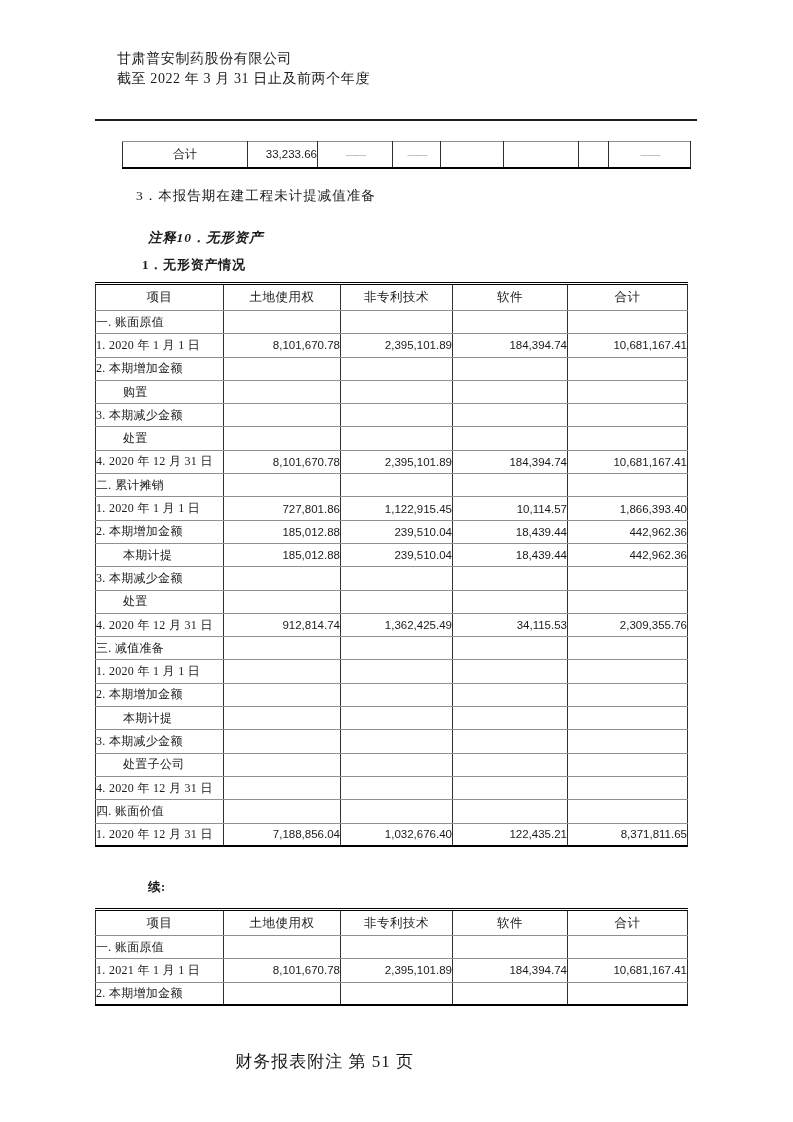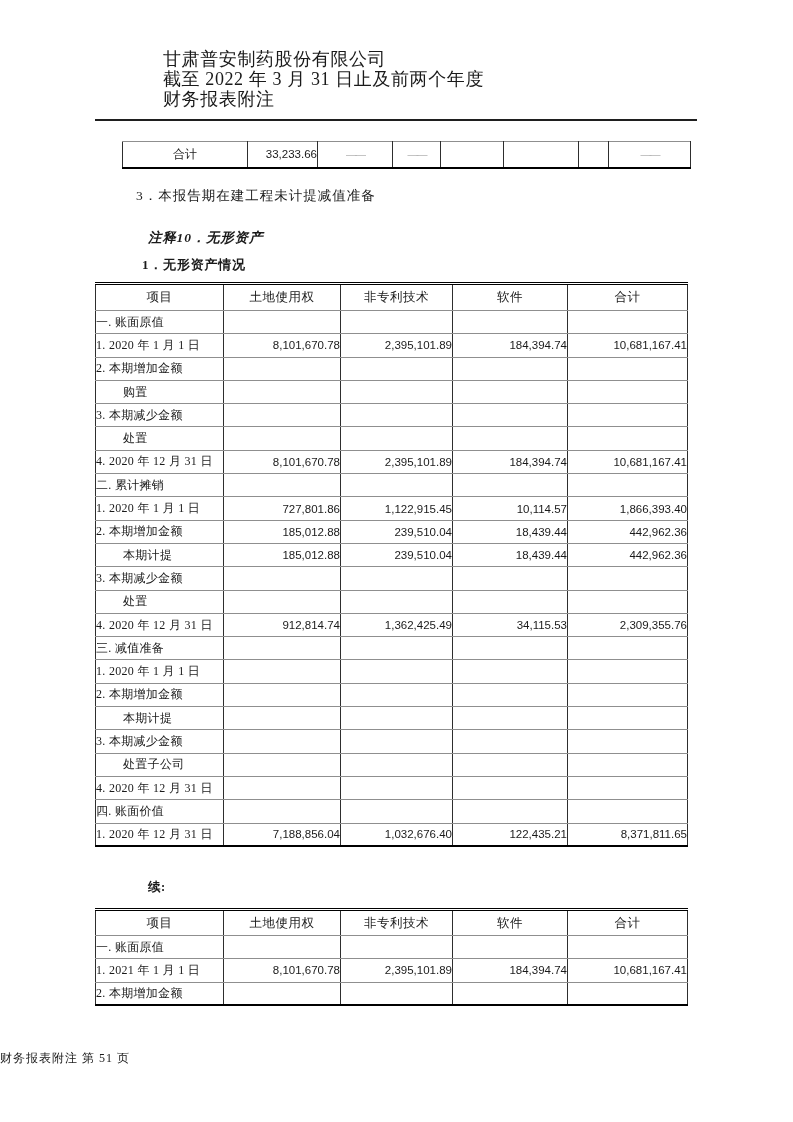--- a/index.html
+++ b/index.html
@@ -3,21 +3,21 @@
 <meta charset="utf-8">
 <style>
   html,body{margin:0;padding:0;}
   body{
     width:793px;height:1122px;position:relative;background:#ffffff;
     font-family:"Liberation Serif", serif;color:#1a1a1a;overflow:hidden;
   }
   .abs{position:absolute;}
 
   
-  .doc-header{left:117px;top:49px;font-size:18px;line-height:20px;letter-spacing:.6px;margin-left:46px;}
+  .doc-header{left:117px;top:49px;font-size:14px;line-height:20px;letter-spacing:.6px;}
   .header-rule{left:95px;top:119px;width:602px;height:0;border-top:2px solid #1f1f1f;}
 
   
   table.fin-table{border-collapse:collapse;table-layout:fixed;position:absolute;background:#fff;}
   table.fin-table td, table.fin-table th{
     overflow:hidden;white-space:nowrap;box-sizing:border-box;
     border-left:1px solid #2e2e2e;border-right:1px solid #2e2e2e;
     border-top:1px solid #8f8f8f;border-bottom:1px solid #8f8f8f;
     padding:0;
   }
@@ -41,29 +41,28 @@
   #main-table{left:95px;top:282px;width:592px;}
   #main-table thead tr{height:27px;}
   #main-table tbody tr{height:23.3px;}
 
   .continued{left:148px;top:879px;font-size:12.5px;font-weight:bold;letter-spacing:.5px;}
 
   #continued-table{left:95px;top:908px;width:592px;}
   #continued-table thead tr{height:26px;}
   #continued-table tbody tr{height:23.3px;}
 
-  .footer{left:0;top:1050px;width:649px;font-size:12px;letter-spacing:1px;}
+  .footer{left:0;top:1050px;width:649px;text-align:center;font-size:17px;letter-spacing:1px;}
 </style>
 </head>
 <body>
 
 <div class="abs doc-header">
   <div>甘肃普安制药股份有限公司</div>
   <div>截至 2022 年 3 月 31 日止及前两个年度</div>
-  <div>财务报表附注</div>
 </div>
 <div class="abs header-rule"></div>
 
 <table class="fin-table" id="fragment-table">
     <colgroup>
       <col style="width: 125px;">
       <col style="width: 70px;">
       <col style="width: 75px;">
       <col style="width: 48px;">
       <col style="width: 63px;">

